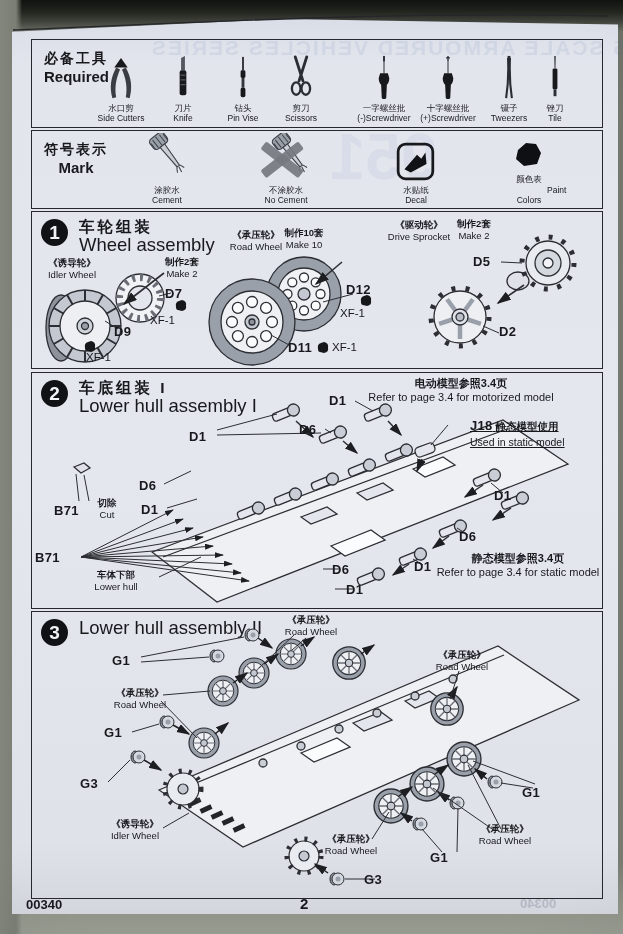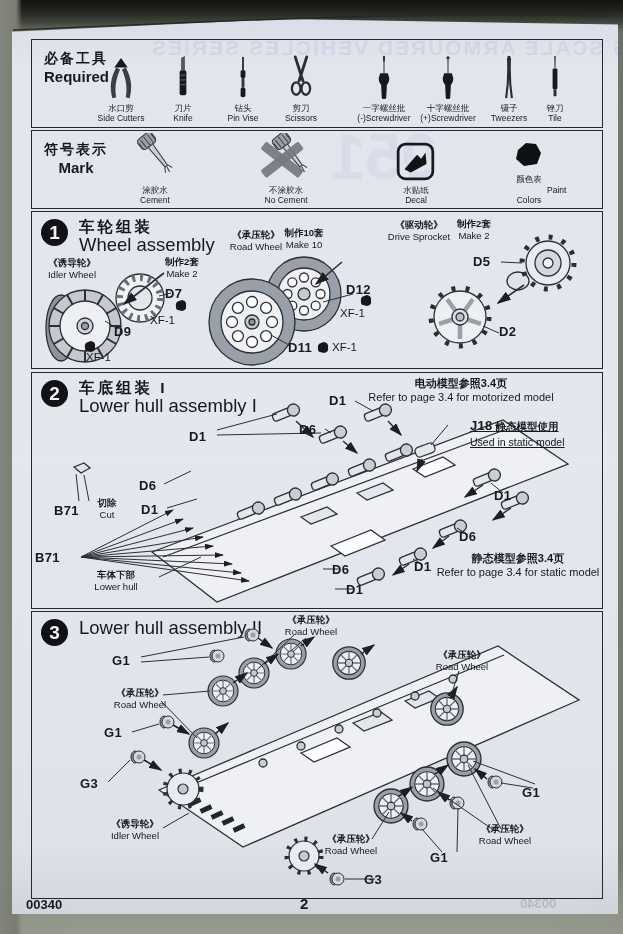--- a/index.html
+++ b/index.html
@@ -135,21 +135,21 @@
       <span>Tile</span></div>
     </div>
   </div>
 
   <div class="box" style="left:31px;top:130px;width:570px;height:77px;">
     <div class="sechead">
       <div class="cnl">符号表示</div>
       <div class="enl" style="text-align:center;">Mark</div>
     </div>
 
-    <div class="cell" style="left:88px;top:2px;width:70px;height:72px;">
+    <div class="cell" style="left:100px;top:2px;width:70px;height:72px;">
       <svg width="56" height="50" viewBox="0 0 56 52">
         <g transform="translate(30,22) rotate(-38)">
           <rect x="-9" y="-24" width="18" height="13" rx="4" fill="#9aa0a8" stroke="#3c3f45" stroke-width="1.2"></rect>
           <path d="M-8,-20 v8 M-4.5,-22 v10 M0,-23 v11 M4.5,-22 v10 M8,-20 v8" stroke="#3c3f45" stroke-width="1"></path>
           <path d="M-3,-11 L3,-11 L1.6,16 L-1.6,16 Z" fill="#c9cdd4" stroke="#3c3f45" stroke-width="1.1"></path>
           <path d="M-2,16 l-3,5 M0,17 l-1,6 M2,16 l2,5" stroke="#3c3f45" stroke-width="1.1"></path>
         </g>
       </svg>
       <div class="cap"><span class="cnl">涂胶水</span><br>
       <span>Cement</span></div>

